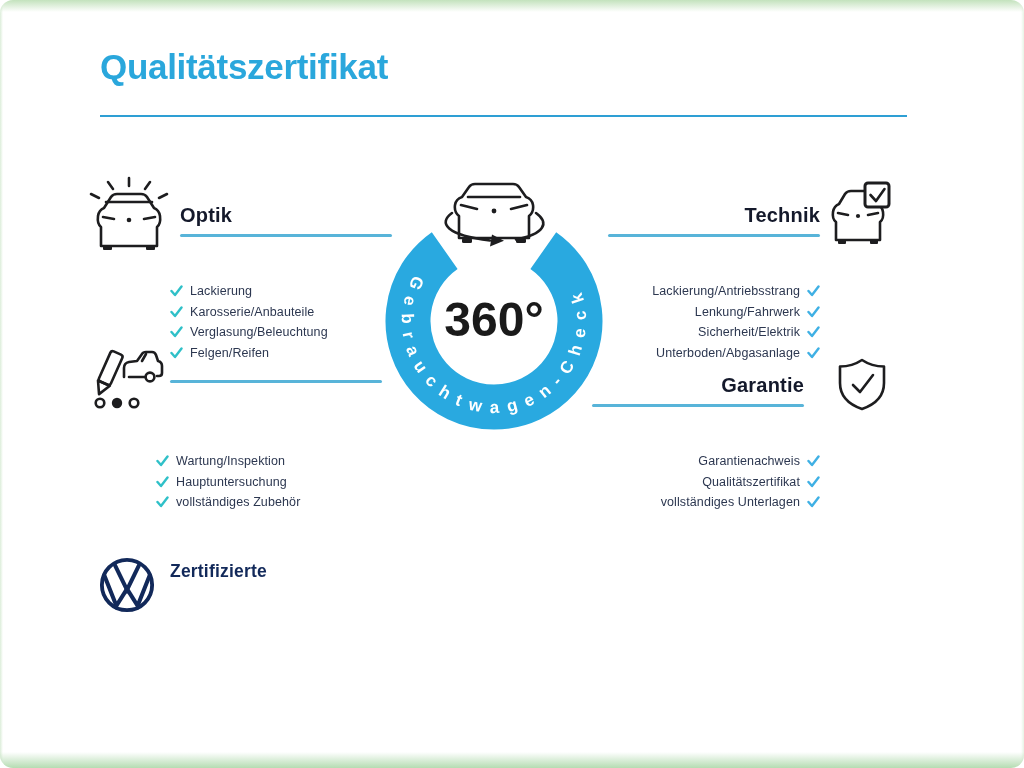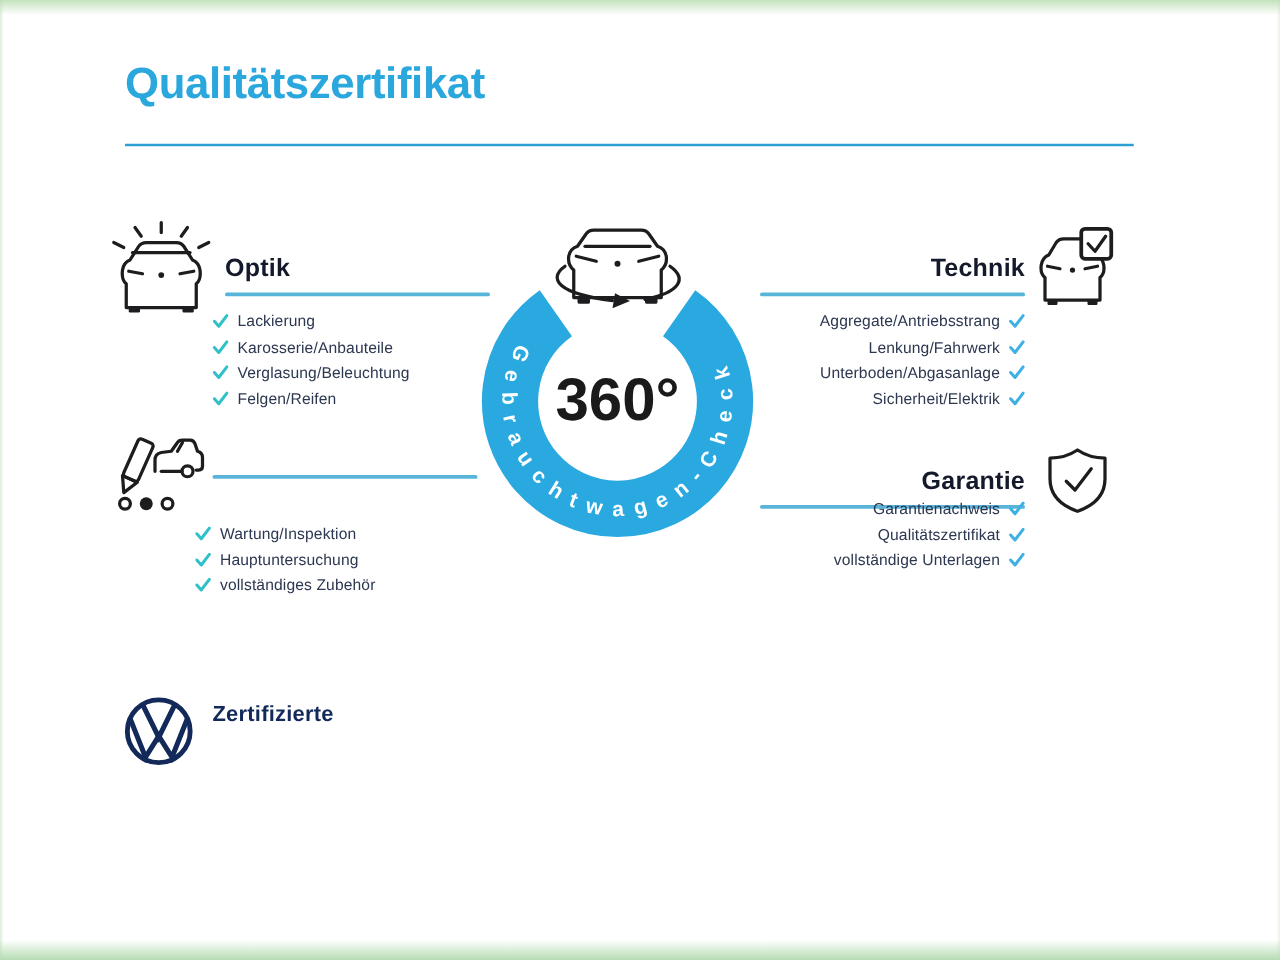--- a/index.html
+++ b/index.html
@@ -1,40 +1,41 @@
 <!DOCTYPE html>
 <html><head>
 <meta charset="utf-8">
 <style>
   html,body{margin:0;padding:0;background:#fff;}
   .page{
     position:relative; width:1024px; height:768px; overflow:hidden;
     background:#ffffff;
     font-family:"Liberation Sans", sans-serif;
+    border-radius:13px;
   }
   
   .edge-top{position:absolute;left:0;top:0;width:1024px;height:12px;
     background:linear-gradient(to bottom,#c3e2bd,rgba(255,255,255,0));}
   .edge-bottom{position:absolute;left:0;bottom:0;width:1024px;height:16px;
     background:linear-gradient(to top,#b5dcb2,rgba(255,255,255,0));}
   .edge-left{position:absolute;left:0;top:0;width:3px;height:768px;
     background:linear-gradient(to right,rgba(185,220,180,.5),rgba(255,255,255,0));}
   .edge-right{position:absolute;right:0;top:0;width:3px;height:768px;
     background:linear-gradient(to left,rgba(185,220,180,.35),rgba(255,255,255,0));}
 
   .title{position:absolute;left:100px;top:47px;font-size:35px;font-weight:bold;
     color:#2aa7dc;letter-spacing:-.3px;}
   .title-rule{position:absolute;left:100px;top:115px;width:807px;height:2px;background:#2e9fd4;}
 
   .sec-head{position:absolute;width:212px;}
   .sec-head .h{font-size:20px;font-weight:bold;color:#14192b;line-height:24px;letter-spacing:.2px;}
   .sec-head .u{margin-top:7px;height:3px;background:#58b4d9;border-radius:2px;}
   .sec-head.right .h{text-align:right;}
 
-  .list{position:absolute;width:260px;}
+  .list{position:absolute;width:260px;margin-top:34px;}
   .row{display:flex;align-items:center;height:20.5px;font-size:12.5px;color:#2c3750;letter-spacing:.1px;}
   .row .ck{flex:0 0 auto;display:inline-flex;}
   .list.left .row .ck{margin-right:7px;}
   .list.rightside{text-align:right;}
   .list.rightside .row{justify-content:flex-end;}
   .list.rightside .row .ck{margin-left:7px;}
 
   .icon-svg{position:absolute;}
   .ink{stroke:#1d1d1f;fill:none;stroke-width:2.6;stroke-linecap:round;stroke-linejoin:round;}
   .ink-fill{fill:#1d1d1f;stroke:none;}
@@ -158,81 +159,81 @@
     <rect x="865" y="183" width="24" height="24" rx="3" fill="#ffffff" stroke="#1d1d1f" stroke-width="3"></rect>
     <path class="ink" d="M870.5 195 L876 201 L884.5 189" stroke-width="3.2"></path>
   </svg>
 
   <div class="sec-head right" style="left:608px;top:203px">
     <div class="h">Technik</div>
     <div class="u"></div>
   </div>
   <div class="list rightside" style="left:560px;top:247px">
     <div class="row">
-      <span>Aggregate/Antriebsstrang</span>
+      <span>Lackierung/Antriebsstrang</span>
       <span class="ck">
           <svg width="13" height="12" viewBox="0 0 13 12">
             <path d="M1.5 6 L5 10 L11.5 1.5" stroke="#3fb0e4" stroke-width="2.4" fill="none" stroke-linecap="round" stroke-linejoin="round"></path>
           </svg>
         </span>
     </div>
     <div class="row">
       <span>Lenkung/Fahrwerk</span>
       <span class="ck">
           <svg width="13" height="12" viewBox="0 0 13 12">
             <path d="M1.5 6 L5 10 L11.5 1.5" stroke="#3fb0e4" stroke-width="2.4" fill="none" stroke-linecap="round" stroke-linejoin="round"></path>
           </svg>
         </span>
     </div>
     <div class="row">
+      <span>Sicherheit/Elektrik</span>
+      <span class="ck">
+          <svg width="13" height="12" viewBox="0 0 13 12">
+            <path d="M1.5 6 L5 10 L11.5 1.5" stroke="#3fb0e4" stroke-width="2.4" fill="none" stroke-linecap="round" stroke-linejoin="round"></path>
+          </svg>
+        </span>
+    </div>
+    <div class="row">
       <span>Unterboden/Abgasanlage</span>
-      <span class="ck">
-          <svg width="13" height="12" viewBox="0 0 13 12">
-            <path d="M1.5 6 L5 10 L11.5 1.5" stroke="#3fb0e4" stroke-width="2.4" fill="none" stroke-linecap="round" stroke-linejoin="round"></path>
-          </svg>
-        </span>
-    </div>
-    <div class="row">
-      <span>Sicherheit/Elektrik</span>
       <span class="ck">
           <svg width="13" height="12" viewBox="0 0 13 12">
             <path d="M1.5 6 L5 10 L11.5 1.5" stroke="#3fb0e4" stroke-width="2.4" fill="none" stroke-linecap="round" stroke-linejoin="round"></path>
           </svg>
         </span>
     </div>
   </div>
 
   <svg class="icon-svg" style="left:834px;top:354px" width="58" height="62" viewBox="834 354 58 62">
     <path class="ink" d="M862 360 C868 364 876 366.5 884 366.5 L884 383 C884 396 875 404.5 862 409 C849 404.5 840 396 840 383 L840 366.5 C848 366.5 856 364 862 360 Z" stroke-width="3"></path>
     <path class="ink" d="M853 385 L860 392 L873 375" stroke-width="3.6"></path>
   </svg>
 
-  <div class="sec-head right" style="left:608px;top:373px">
+  <div class="sec-head right" style="left:592px;top:373px">
     <div class="h">Garantie</div>
     <div class="u"></div>
   </div>
-  <div class="list rightside" style="left:560px;top:397px">
+  <div class="list rightside" style="left:560px;top:417px">
     <div class="row">
       <span>Garantienachweis</span>
       <span class="ck">
           <svg width="13" height="12" viewBox="0 0 13 12">
             <path d="M1.5 6 L5 10 L11.5 1.5" stroke="#3fb0e4" stroke-width="2.4" fill="none" stroke-linecap="round" stroke-linejoin="round"></path>
           </svg>
         </span>
     </div>
     <div class="row">
       <span>Qualitätszertifikat</span>
       <span class="ck">
           <svg width="13" height="12" viewBox="0 0 13 12">
             <path d="M1.5 6 L5 10 L11.5 1.5" stroke="#3fb0e4" stroke-width="2.4" fill="none" stroke-linecap="round" stroke-linejoin="round"></path>
           </svg>
         </span>
     </div>
     <div class="row">
-      <span>vollständige Unterlagen</span>
+      <span>vollständiges Unterlagen</span>
       <span class="ck">
           <svg width="13" height="12" viewBox="0 0 13 12">
             <path d="M1.5 6 L5 10 L11.5 1.5" stroke="#3fb0e4" stroke-width="2.4" fill="none" stroke-linecap="round" stroke-linejoin="round"></path>
           </svg>
         </span>
     </div>
   </div>
 
   <svg class="icon-svg" style="left:368px;top:158px" width="252" height="290" viewBox="368 158 252 290">
 

